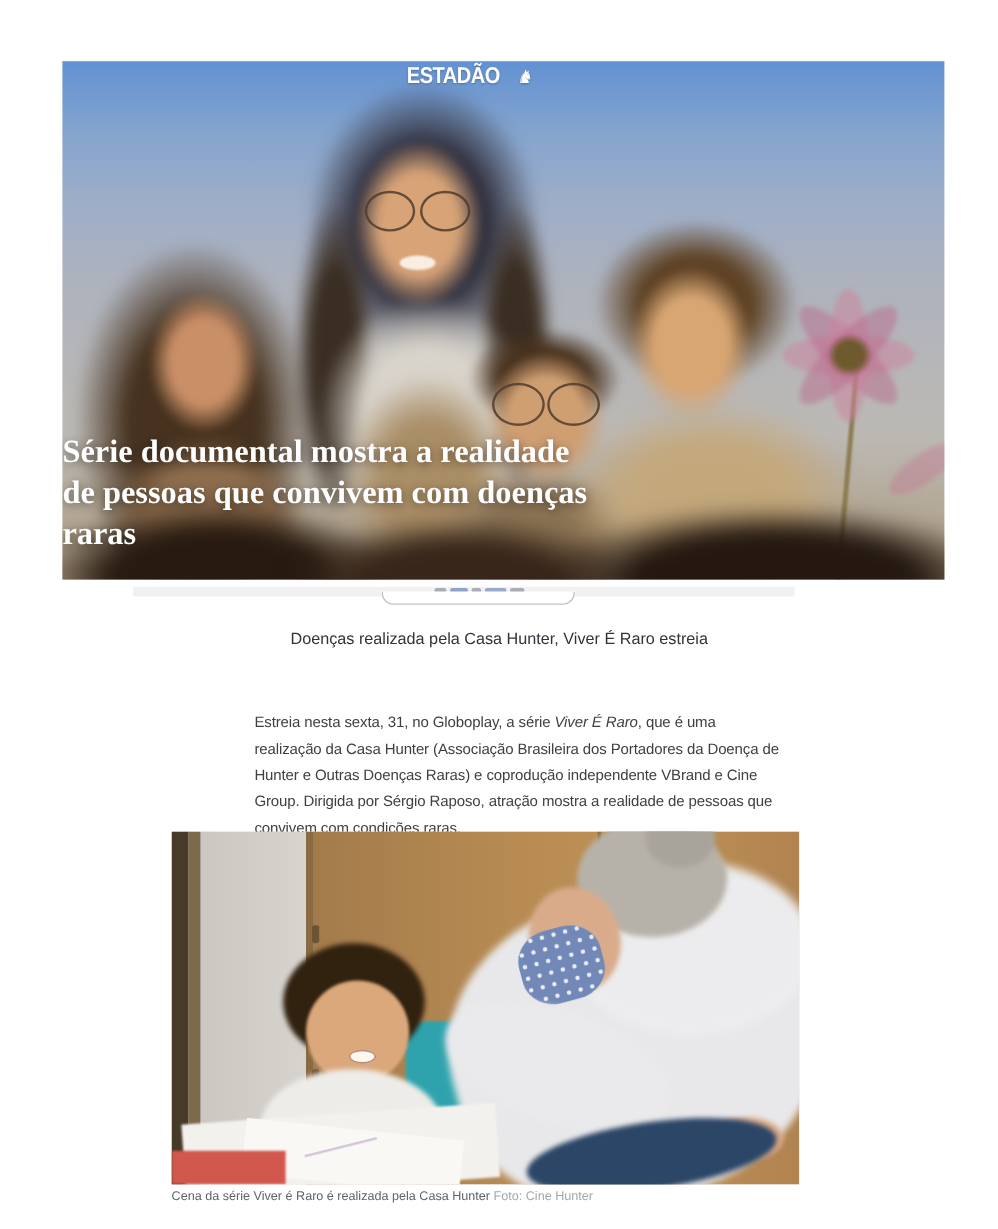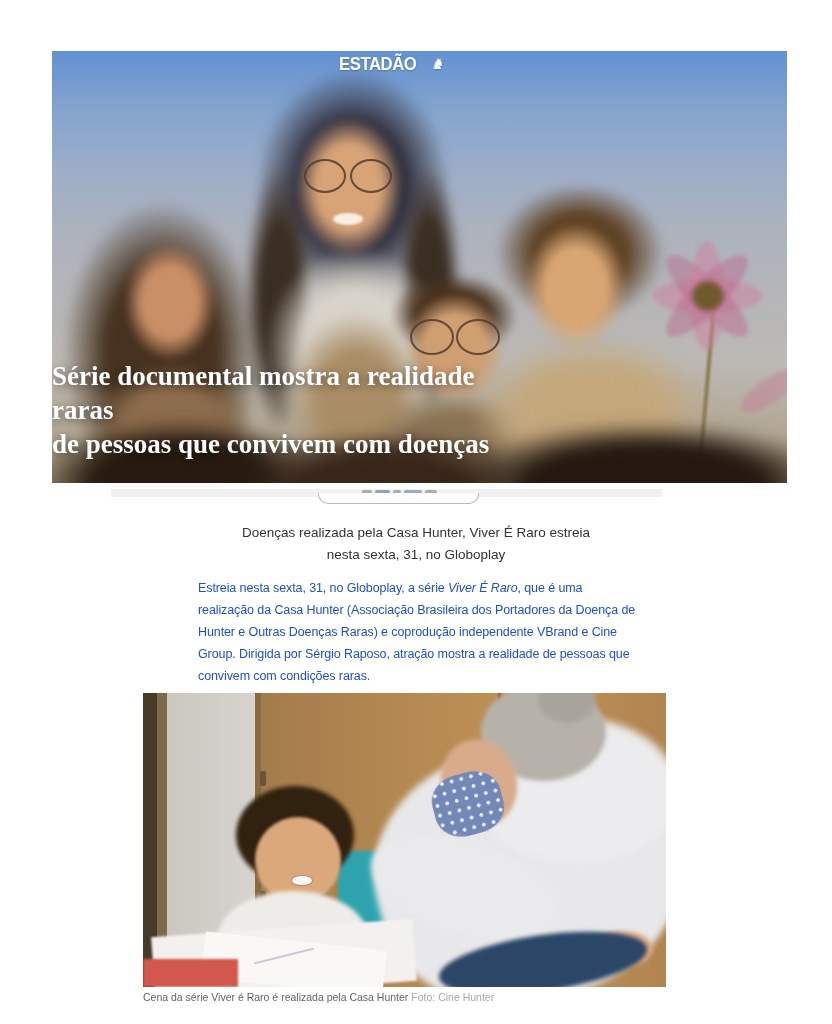--- a/index.html
+++ b/index.html
@@ -29,21 +29,21 @@
   .tiny-row{position:absolute;left:362px;top:490px;display:flex;gap:3px;align-items:center;filter:blur(.4px);}
   .tiny-seg{height:4px;border-radius:2px;}
   .pill{position:absolute;left:318px;top:493px;width:159px;height:10px;background:#ffffff;
         border-left:1px solid #b7b7b7;border-right:1px solid #b7b7b7;border-bottom:1px solid #b7b7b7;
         border-top:none;border-radius:0 0 10px 10px;}
 
   
   .subtitle{position:absolute;left:116px;top:522px;width:600px;margin:0;text-align:center;
             color:#2f333a;font-size:13.5px;line-height:22px;}
   .subtitle span{display:block;}
-  .bodytext{position:absolute;left:198px;top:577px;width:442px;margin:0;color:#1d4ed8;
+  .bodytext{position:absolute;left:198px;top:577px;width:442px;margin:14px;color:#404040;
             font-size:12.5px;line-height:22px;letter-spacing:-0.1px;}
   .bodytext .it{font-style:italic;}
 
   
   .photo{position:absolute;left:143px;top:693px;width:523px;height:294px;overflow:hidden;
          background:linear-gradient(90deg,#c7c4be 0%,#dcd9d4 28%,#d6d3cd 40%);}
   .caption{position:absolute;left:143px;top:991px;width:560px;font-size:10.5px;line-height:13px;}
   .caption .cap-main{color:#5f6368;}
   .caption .cap-credit{color:#a2a8ae;}
 </style>
@@ -88,38 +88,37 @@
   <div class="blob" style="left:185px;top:380px;width:290px;height:115px;background:radial-gradient(closest-side,#38261a 60%,rgba(56,38,26,0) 100%);filter:blur(7px);"></div>
   <div class="blob" style="left:398px;top:370px;width:390px;height:125px;background:radial-gradient(closest-side,#241810 60%,rgba(36,24,16,0) 100%);filter:blur(7px);"></div>
 
   <div class="logo">
     <span class="logo-text">ESTADÃO</span>
     <span class="logo-horse">♞</span>
   </div>
 
   <h1 class="hero-title">
     <span>Série documental mostra a realidade</span>
+    <span>de pessoas que convivem com doenças</span>
     <span>raras</span>
-    <span>de pessoas que convivem com doenças</span>
   </h1>
 </div>
 
 <div class="gray-bar"></div>
 <div class="tiny-row">
   <span class="tiny-seg" style="width:10px;background:#a8adb5;"></span>
   <span class="tiny-seg" style="width:15px;background:#8fa3c4;"></span>
   <span class="tiny-seg" style="width:8px;background:#a8adb5;"></span>
   <span class="tiny-seg" style="width:18px;background:#9aa8c9;"></span>
   <span class="tiny-seg" style="width:12px;background:#a8adb5;"></span>
 </div>
 <div class="pill"></div>
 
 <p class="subtitle">
   <span>Doenças realizada pela Casa Hunter, Viver É Raro estreia</span>
-  <span>nesta sexta, 31, no Globoplay</span>
 </p>
 
 <p class="bodytext"><span>Estreia nesta sexta, 31, no Globoplay, a série </span><span class="it">Viver É Raro</span><span>, que é uma realização da Casa Hunter (Associação Brasileira dos Portadores da Doença de Hunter e Outras Doenças Raras) e coprodução independente VBrand e Cine Group. Dirigida por Sérgio Raposo, atração mostra a realidade de pessoas que convivem com condições raras.</span></p>
 
 <div class="photo">
 
   <div class="abs" style="left:0;top:0;width:14px;height:294px;background:#473a28;"></div>
   <div class="abs" style="left:14px;top:0;width:10px;height:294px;background:#7d6a4c;"></div>
   <div class="abs" style="left:112px;top:0;width:411px;height:294px;background:linear-gradient(90deg,#8a6a43 0px,#8a6a43 6px,#a37b4b 6px,#b68a52 40%,#c09257 70%,#b08350 100%);"></div>
   <div class="abs" style="left:117px;top:78px;width:6px;height:15px;background:#6b5433;border-radius:2px;"></div>

